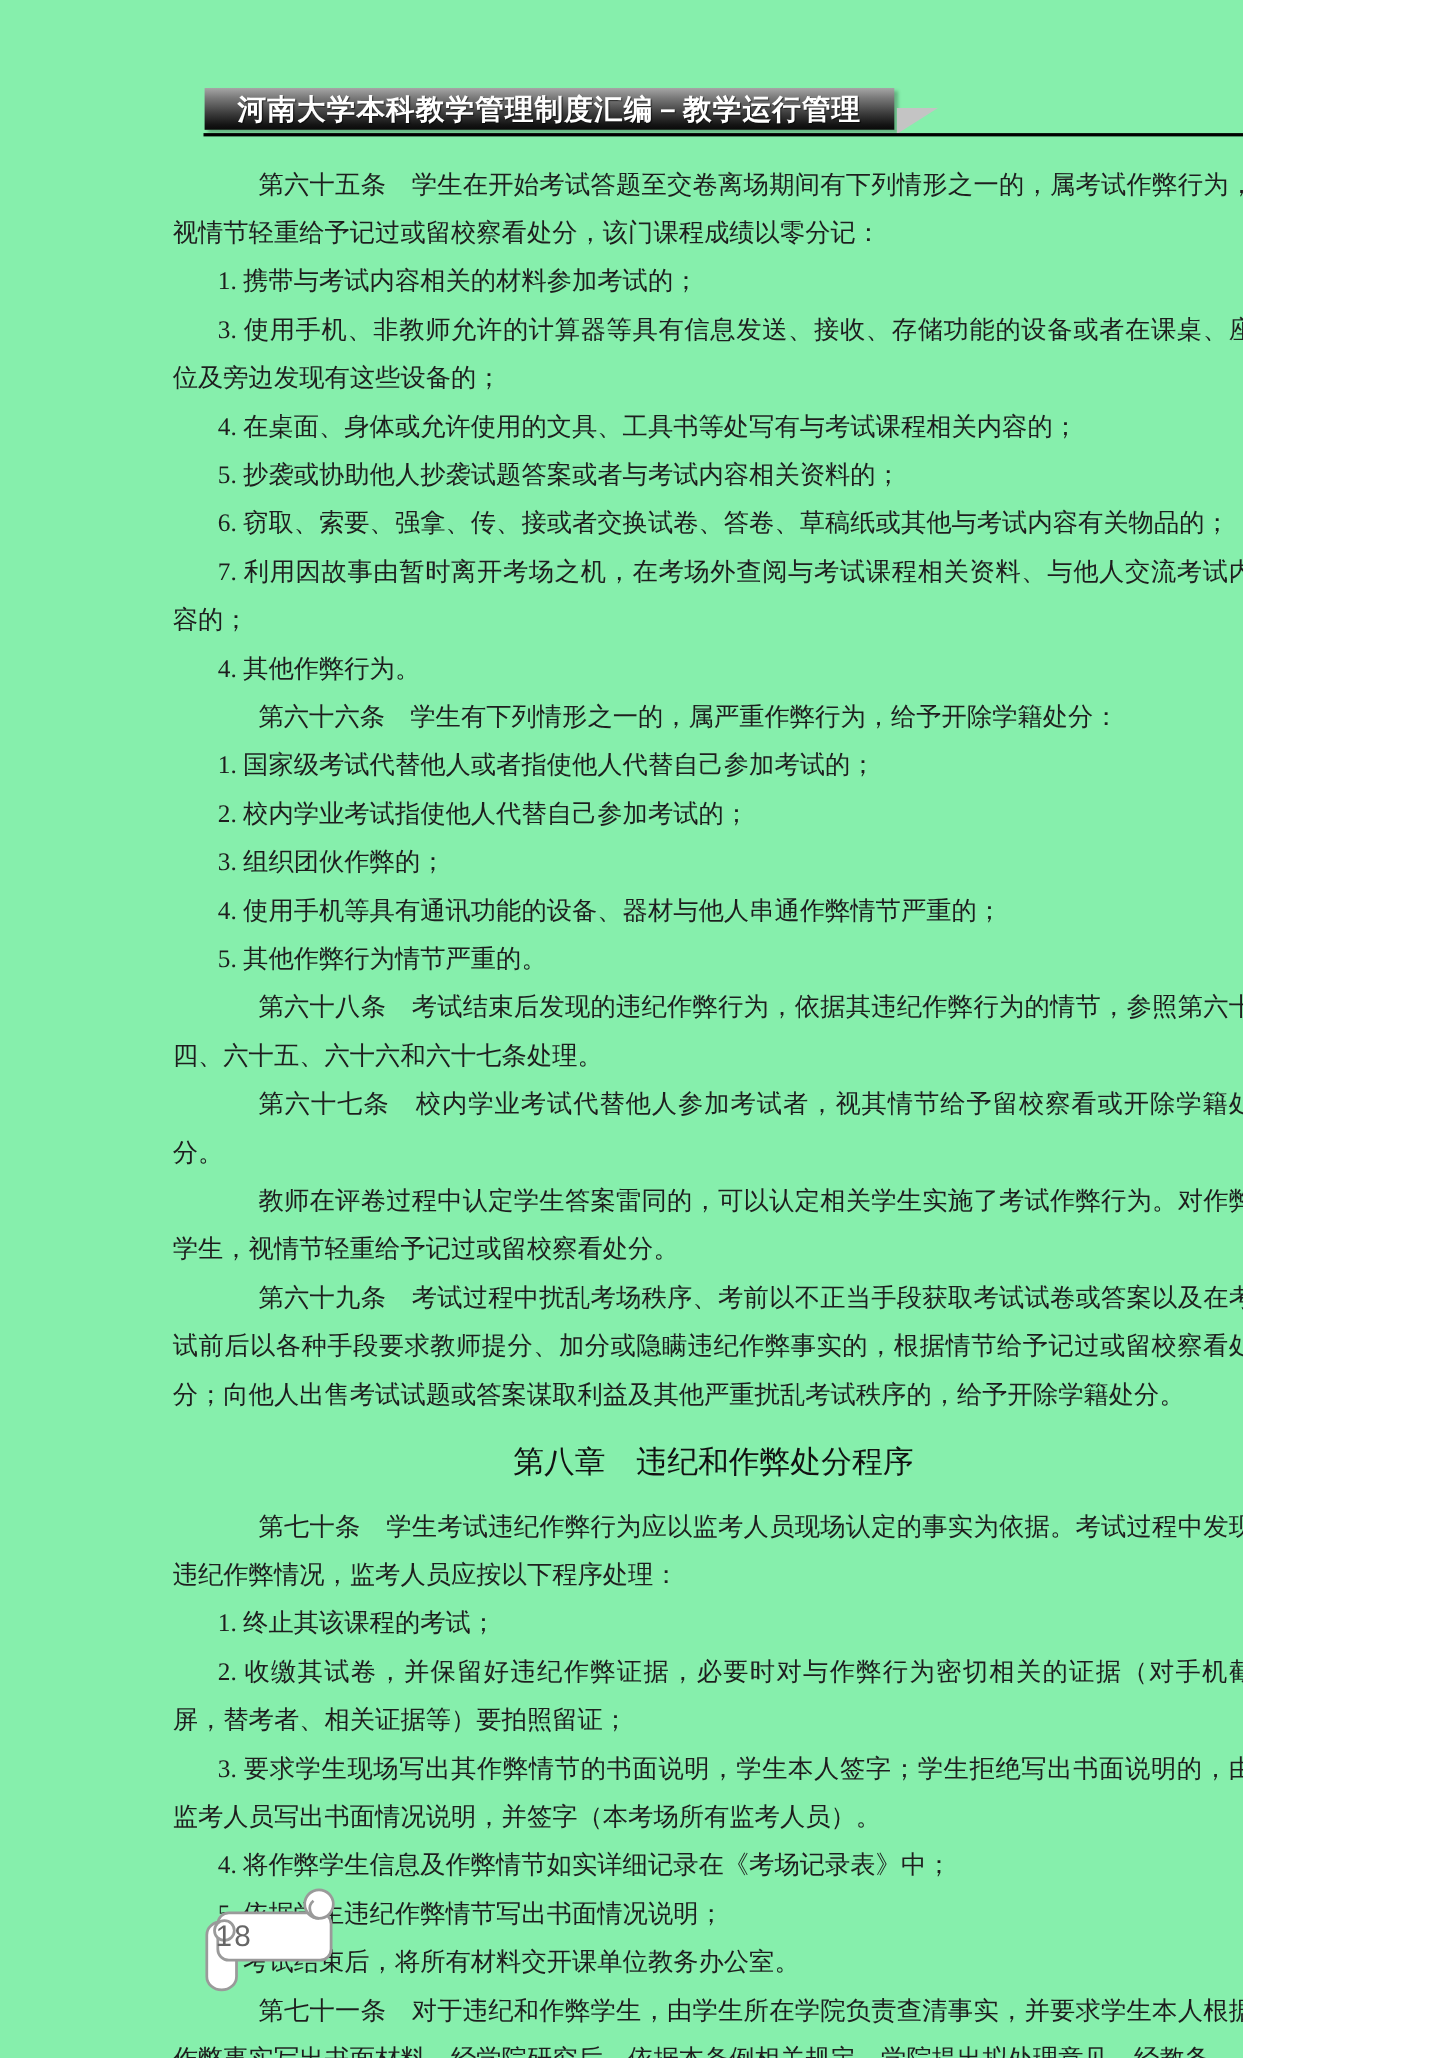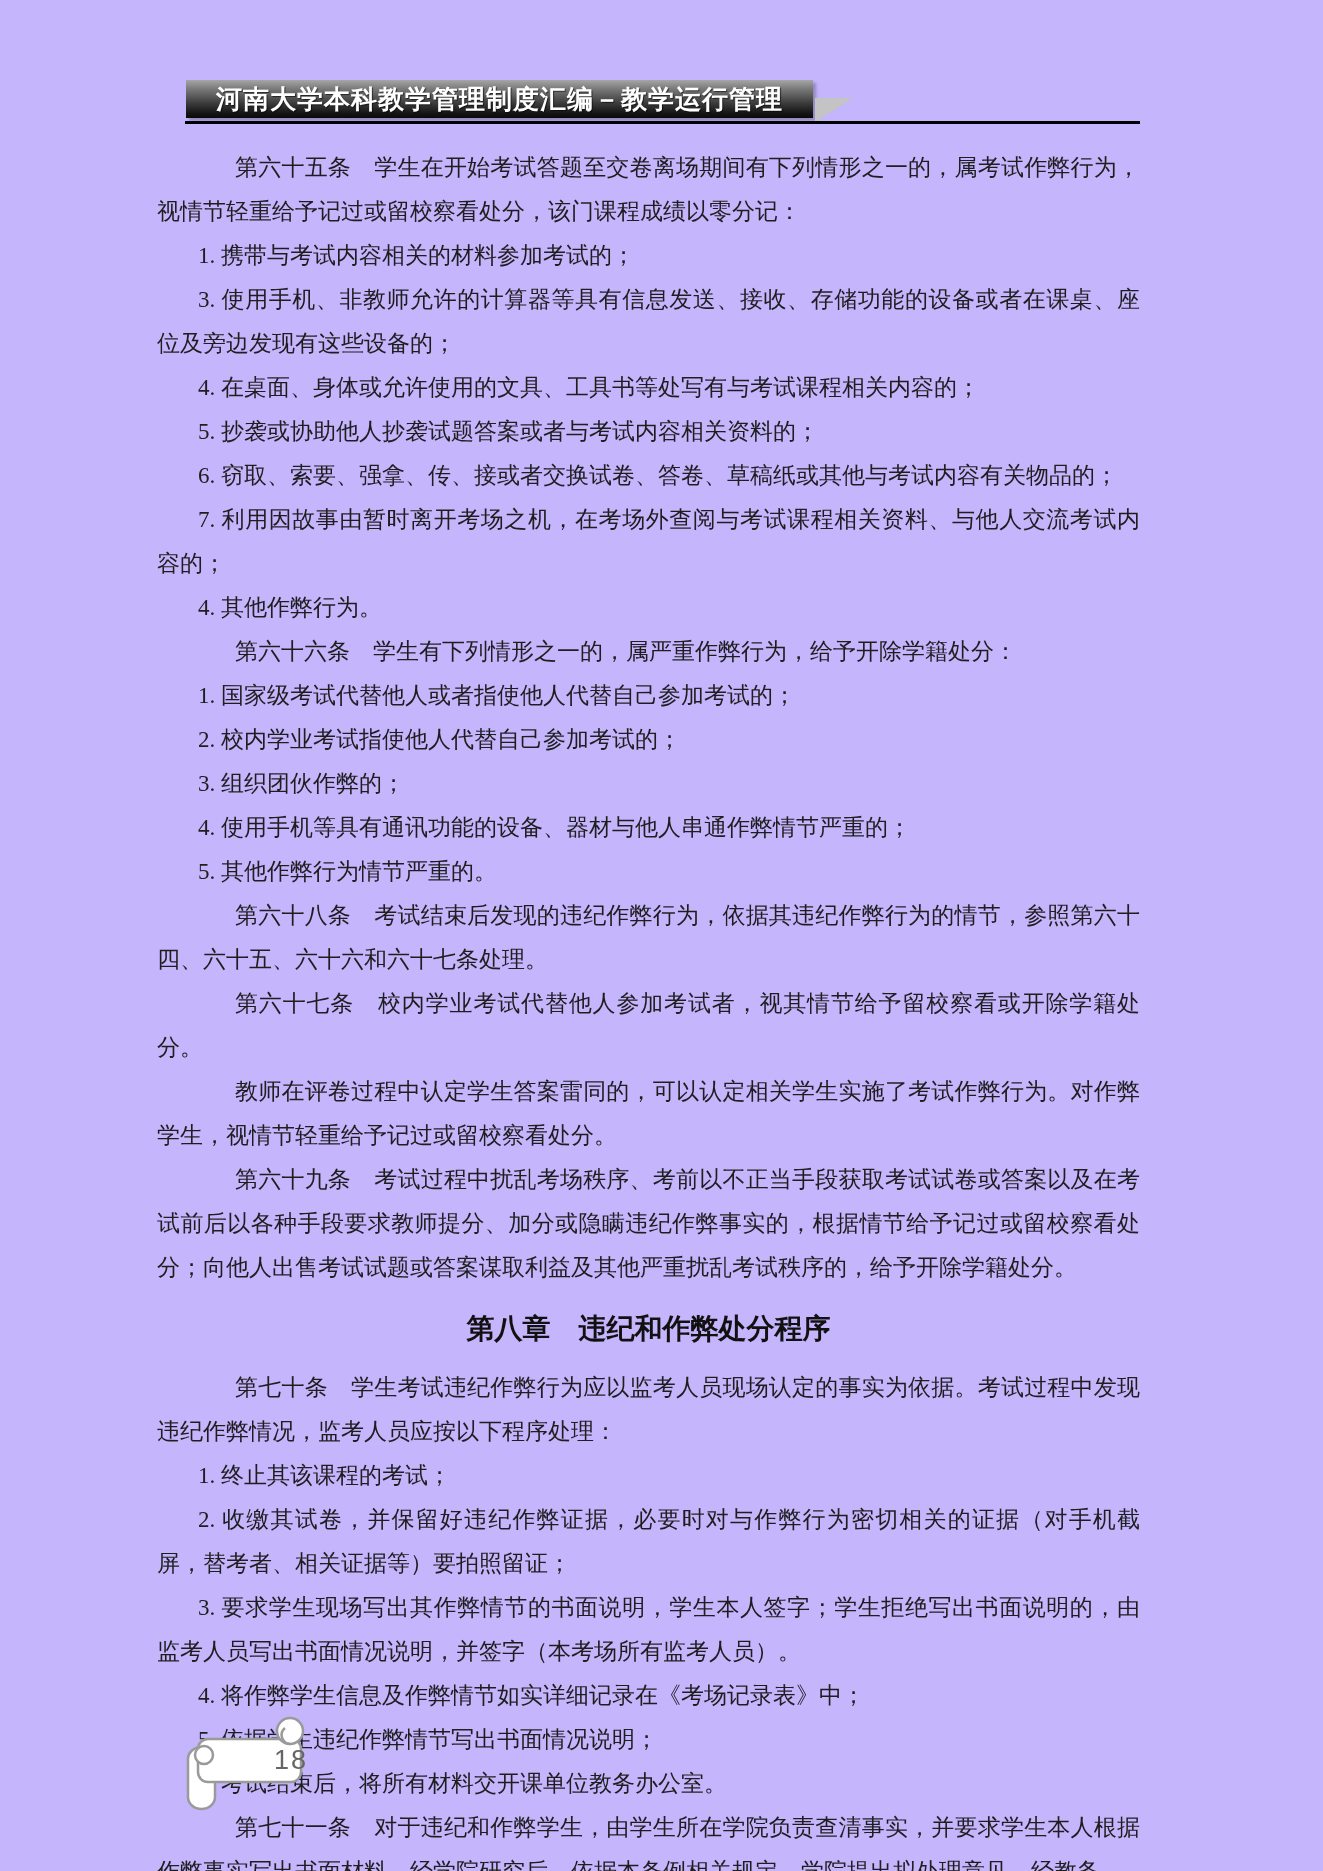--- a/index.html
+++ b/index.html
@@ -1,23 +1,23 @@
 <!DOCTYPE html>
 <html><head>
 <meta charset="utf-8">
 <style>
   html, body {
     margin: 0; padding: 0;
     background: #ffffff;
   }
   .page {
     position: relative;
-    width: 1323px;
+    width: 1130px;
     height: 1871px;
-    background: #c4b5fd;
+    background: #86efac;
     overflow: hidden;
     font-family: "Liberation Serif", "DejaVu Serif", serif;
   }
   
   .banner {
     position: absolute;
     left: 186px; top: 80px;
     width: 627px; height: 38px;
     background: linear-gradient(180deg, #a6a6a6 0%, #7c7c7c 22%, #3a3a3a 62%, #141414 88%, #0a0a0a 100%);
     box-shadow: 3px 3px 3px rgba(0,0,0,0.25);
@@ -59,42 +59,41 @@
   .doc-body p.blk {
     margin: 0;
     padding: 0;
   }
   .doc-body p.article { text-indent: 78px; }
   .doc-body p.item    { text-indent: 41px; }
   .doc-body p.chapter {
     text-indent: 0;
     text-align: center;
     font-family: "Liberation Sans", "DejaVu Sans", sans-serif;
-    font-weight: 700;
+    font-weight: 400;
     font-size: 28px;
     color: #111111;
     margin: 17px 0 15px 0;
   }
   
   .page-footer {
     position: absolute;
     left: 150px; top: 1705px;
     width: 170px; height: 125px;
   }
   .page-footer svg { position: absolute; left: 0; top: 0; }
   .page-num {
     position: absolute;
     left: 46px; top: 40px;
     width: 100px;
-    text-align: right;
+    text-align: left;
     font-family: "Liberation Sans", "DejaVu Sans", sans-serif;
     font-size: 27px;
     color: #666666;
     letter-spacing: 2px;
-    padding-left: 12px;
   }
 </style>
 </head>
 <body>
 
 <div class="page">
 
   <div class="banner">
     <span class="banner-title">河南大学本科教学管理制度汇编－教学运行管理</span>
   </div>

